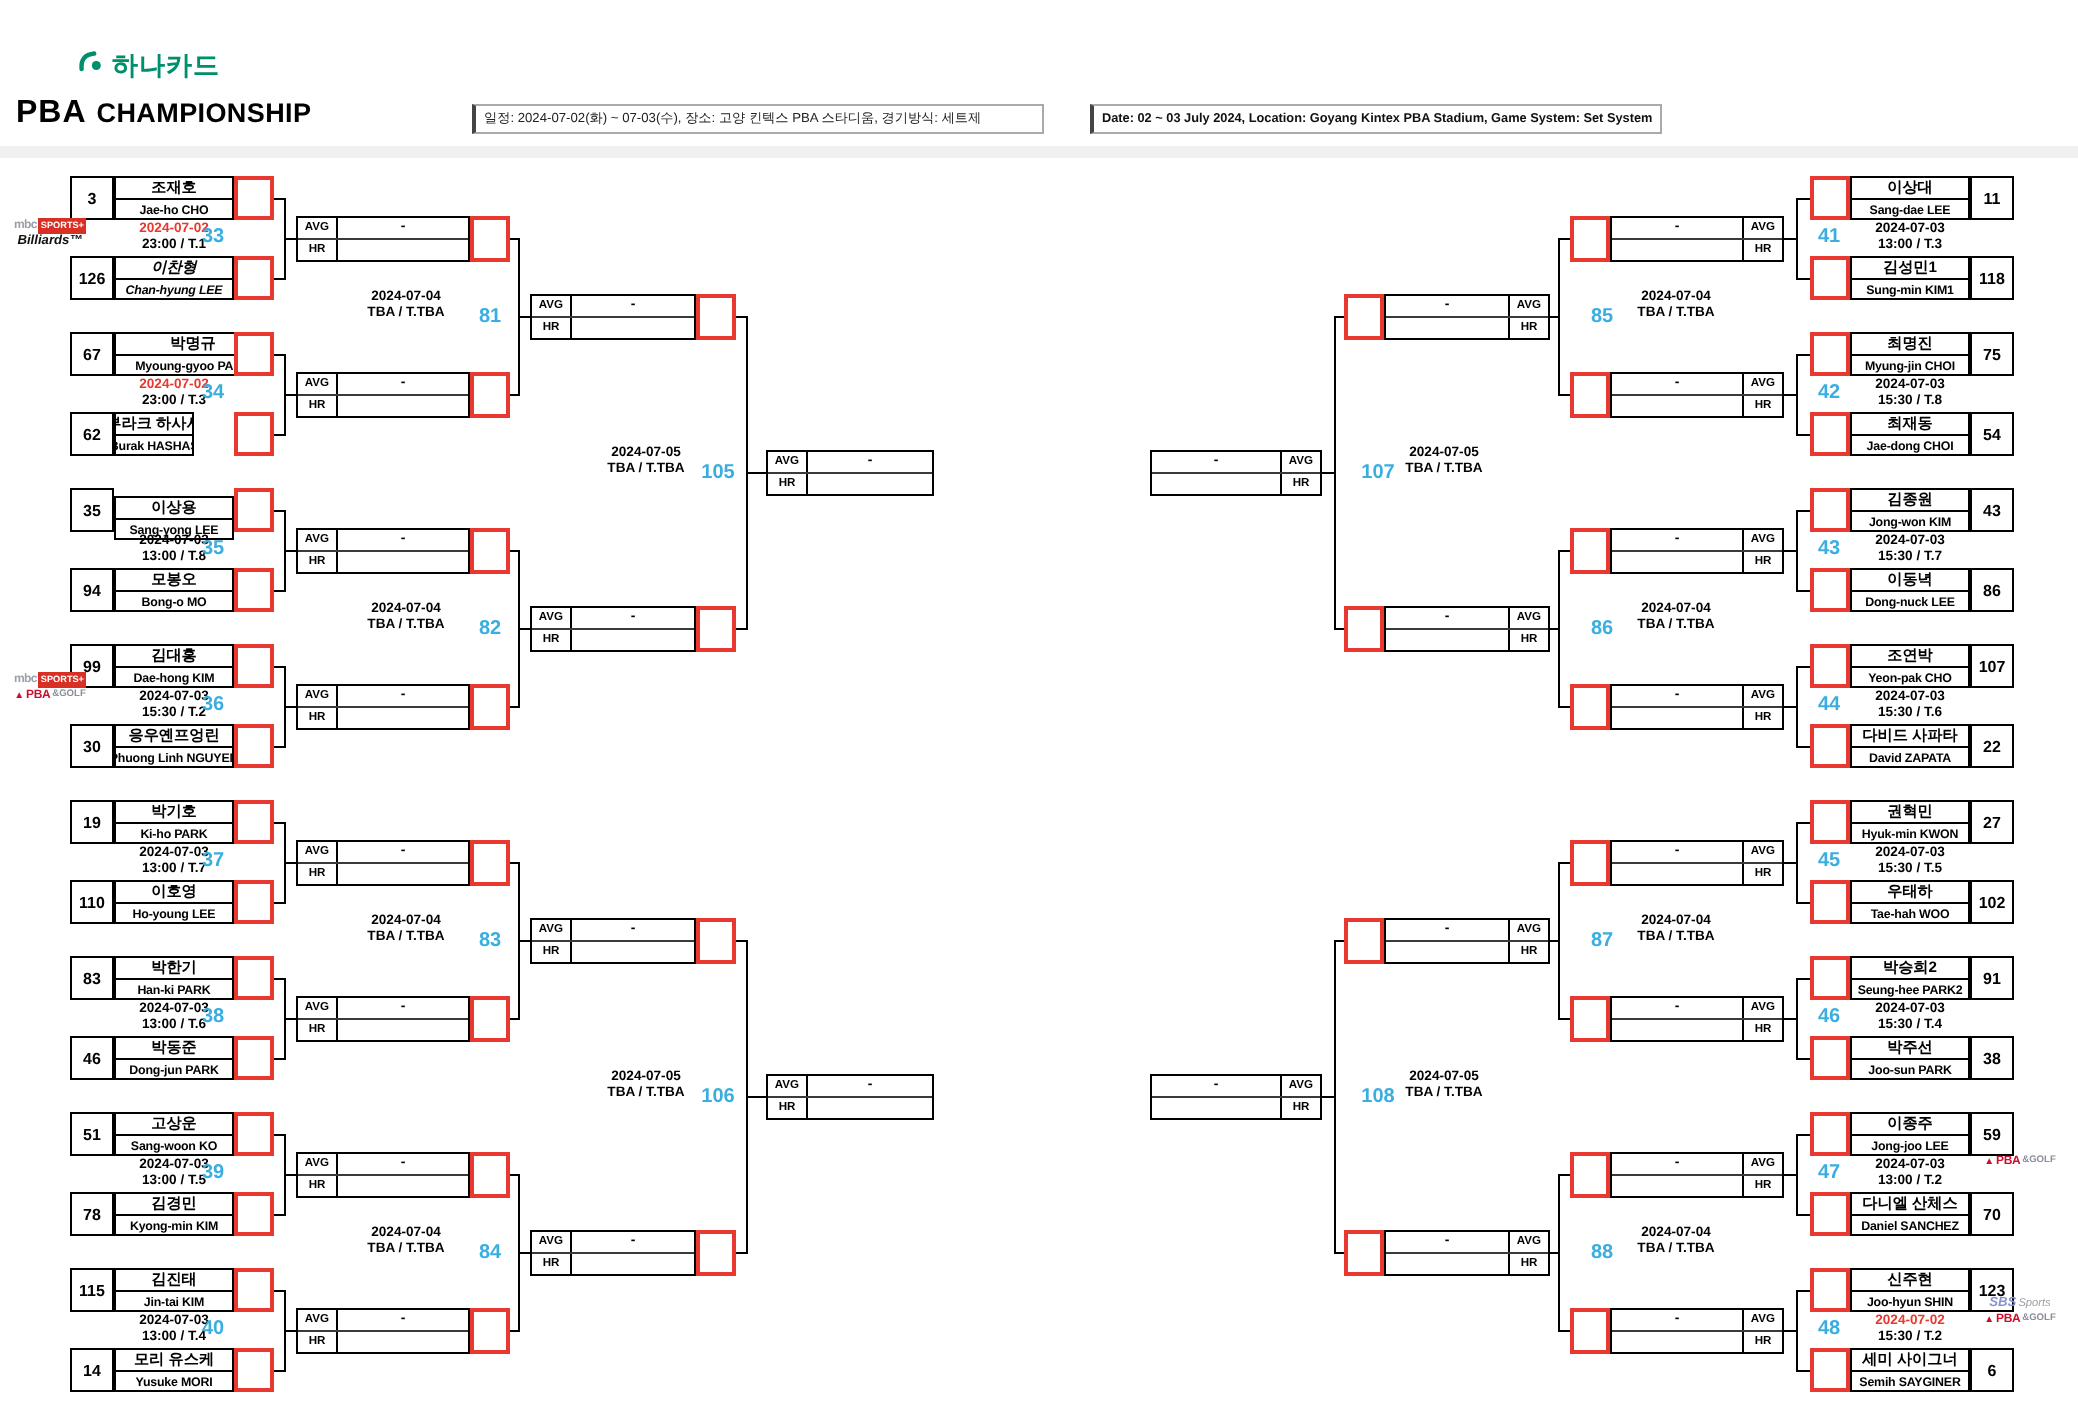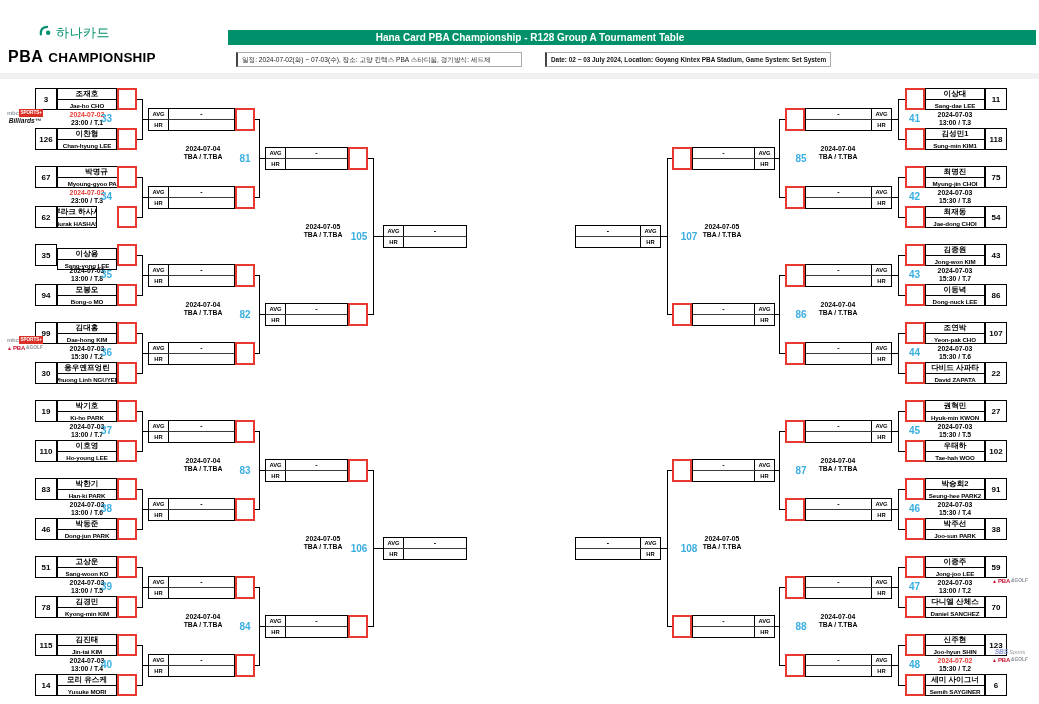--- a/index.html
+++ b/index.html
@@ -5,21 +5,21 @@
   html,body{margin:0;padding:0;background:#fff;}
   #page{position:relative;width:1039px;height:704px;background:#fff;overflow:hidden;
         font-family:"Liberation Sans","DejaVu Sans",sans-serif;color:#000;}
   .abs{position:absolute;box-sizing:border-box;}
   
   #title{left:230px;top:7px;width:580px;text-align:center;font-size:14px;font-weight:800;letter-spacing:-0.2px;}
   #greenbar{left:228px;top:30px;width:808px;height:15px;background:#00916A;}
   #greenbar .bandtext{position:absolute;left:2px;top:0;width:600px;height:15px;line-height:15px;
         text-align:center;color:#fff;font-size:10px;font-weight:700;}
   #hanalogo{left:38px;top:24px;width:120px;height:18px;display:flex;align-items:center;gap:4px;}
-  #hanalogo .txt{font-size:13px;font-weight:400;color:#008F6D;letter-spacing:0.5px;}
+  #hanalogo .txt{font-size:13px;font-weight:700;color:#008F6D;letter-spacing:0.5px;}
   #pbachamp{left:8px;top:48px;width:200px;height:18px;display:flex;align-items:baseline;gap:5px;}
   #pbachamp .pba{font-size:16px;font-weight:900;letter-spacing:0.5px;}
   #pbachamp .champ{font-size:13.5px;font-weight:800;letter-spacing:0.2px;}
   .infobox{top:52px;height:15px;border:1px solid #aaa;border-left:2.5px solid #444;
         line-height:13px;padding:0 4px;white-space:nowrap;overflow:hidden;}
   #info-kr{left:236px;width:286px;font-size:6.6px;color:#222;}
   #info-en{left:545px;width:286px;font-size:6.4px;font-weight:700;color:#111;}
   #hdr-divider{left:0;top:73px;width:1039px;height:6px;background:#F0F0F0;}
   
   .hline{background:#000;height:1.2px;}
@@ -51,23 +51,20 @@
   .pgmark{font-size:5px;color:#C8102E;}
   .pgpba{font-size:6px;font-weight:800;color:#C8102E;letter-spacing:-0.2px;}
   .pggolf{font-size:4.8px;font-weight:700;color:#8A8F98;}
   .sbs{font-size:6.6px;font-weight:800;font-style:italic;color:#8893D0;}
   .sbs-sp{font-size:5.6px;font-style:italic;color:#9AA0A6;}
 </style>
 </head>
 <body>
 
 <div id="page">
-  <div class="abs" id="greenbar">
-    <div class="bandtext">Hana Card PBA Championship - R128 Group A Tournament Table</div>
-  </div>
   <div class="abs" id="hanalogo">
     <span>
       <svg width="14" height="14" viewBox="0 0 20 20">
         <path d="M4 15 Q3 5 13 4" stroke="#008F6D" stroke-width="3.2" fill="none" stroke-linecap="round"></path>
         <circle cx="14.5" cy="12.5" r="3.2" fill="#008F6D"></circle>
       </svg>
     </span>
     <span class="txt">하나카드</span>
   </div>
   <div class="abs" id="pbachamp">
@@ -79,21 +76,21 @@
   <div class="abs" id="hdr-divider"></div>
 
   <div class="abs" id="bracket" style="left:0;top:0;width:1039px;height:704px;">
       <div class="abs seed" style="left: 35px; top: 88px; width: 22px; height: 22px;">3</div>
       <div class="abs pbox" style="left: 57px; top: 88px; width: 60px; height: 22px;">
         <div class="prow kr">조재호</div>
         <div class="prow en">Jae-ho CHO</div>
       </div>
       <div class="abs redcell" style="left: 117px; top: 88px; width: 20px; height: 22px;"></div>
       <div class="abs seed" style="left: 35px; top: 128px; width: 22px; height: 22px;">126</div>
-      <div class="abs pbox" style="left: 57px; top: 128px; width: 60px; height: 22px;">
+      <div class="abs pbox" style="left: 57px; top: 128px; width: 60px; height: 22px; font-style: italic;">
         <div class="prow kr">이찬형</div>
         <div class="prow en">Chan-hyung LEE</div>
       </div>
       <div class="abs redcell" style="left: 117px; top: 128px; width: 20px; height: 22px;"></div>
       <div class="abs mdate" style="left: 52px; top: 111px; width: 70px; height: 16px;">
         <div class="d red">2024-07-02</div>
         <div class="t">23:00 / T.1</div>
       </div>
       <div class="abs mnum" style="left: 98px; top: 114px; width: 17px; height: 9px;">33</div>
       <div class="abs hline" style="left: 137px; top: 98.5px; width: 5px;"></div>

